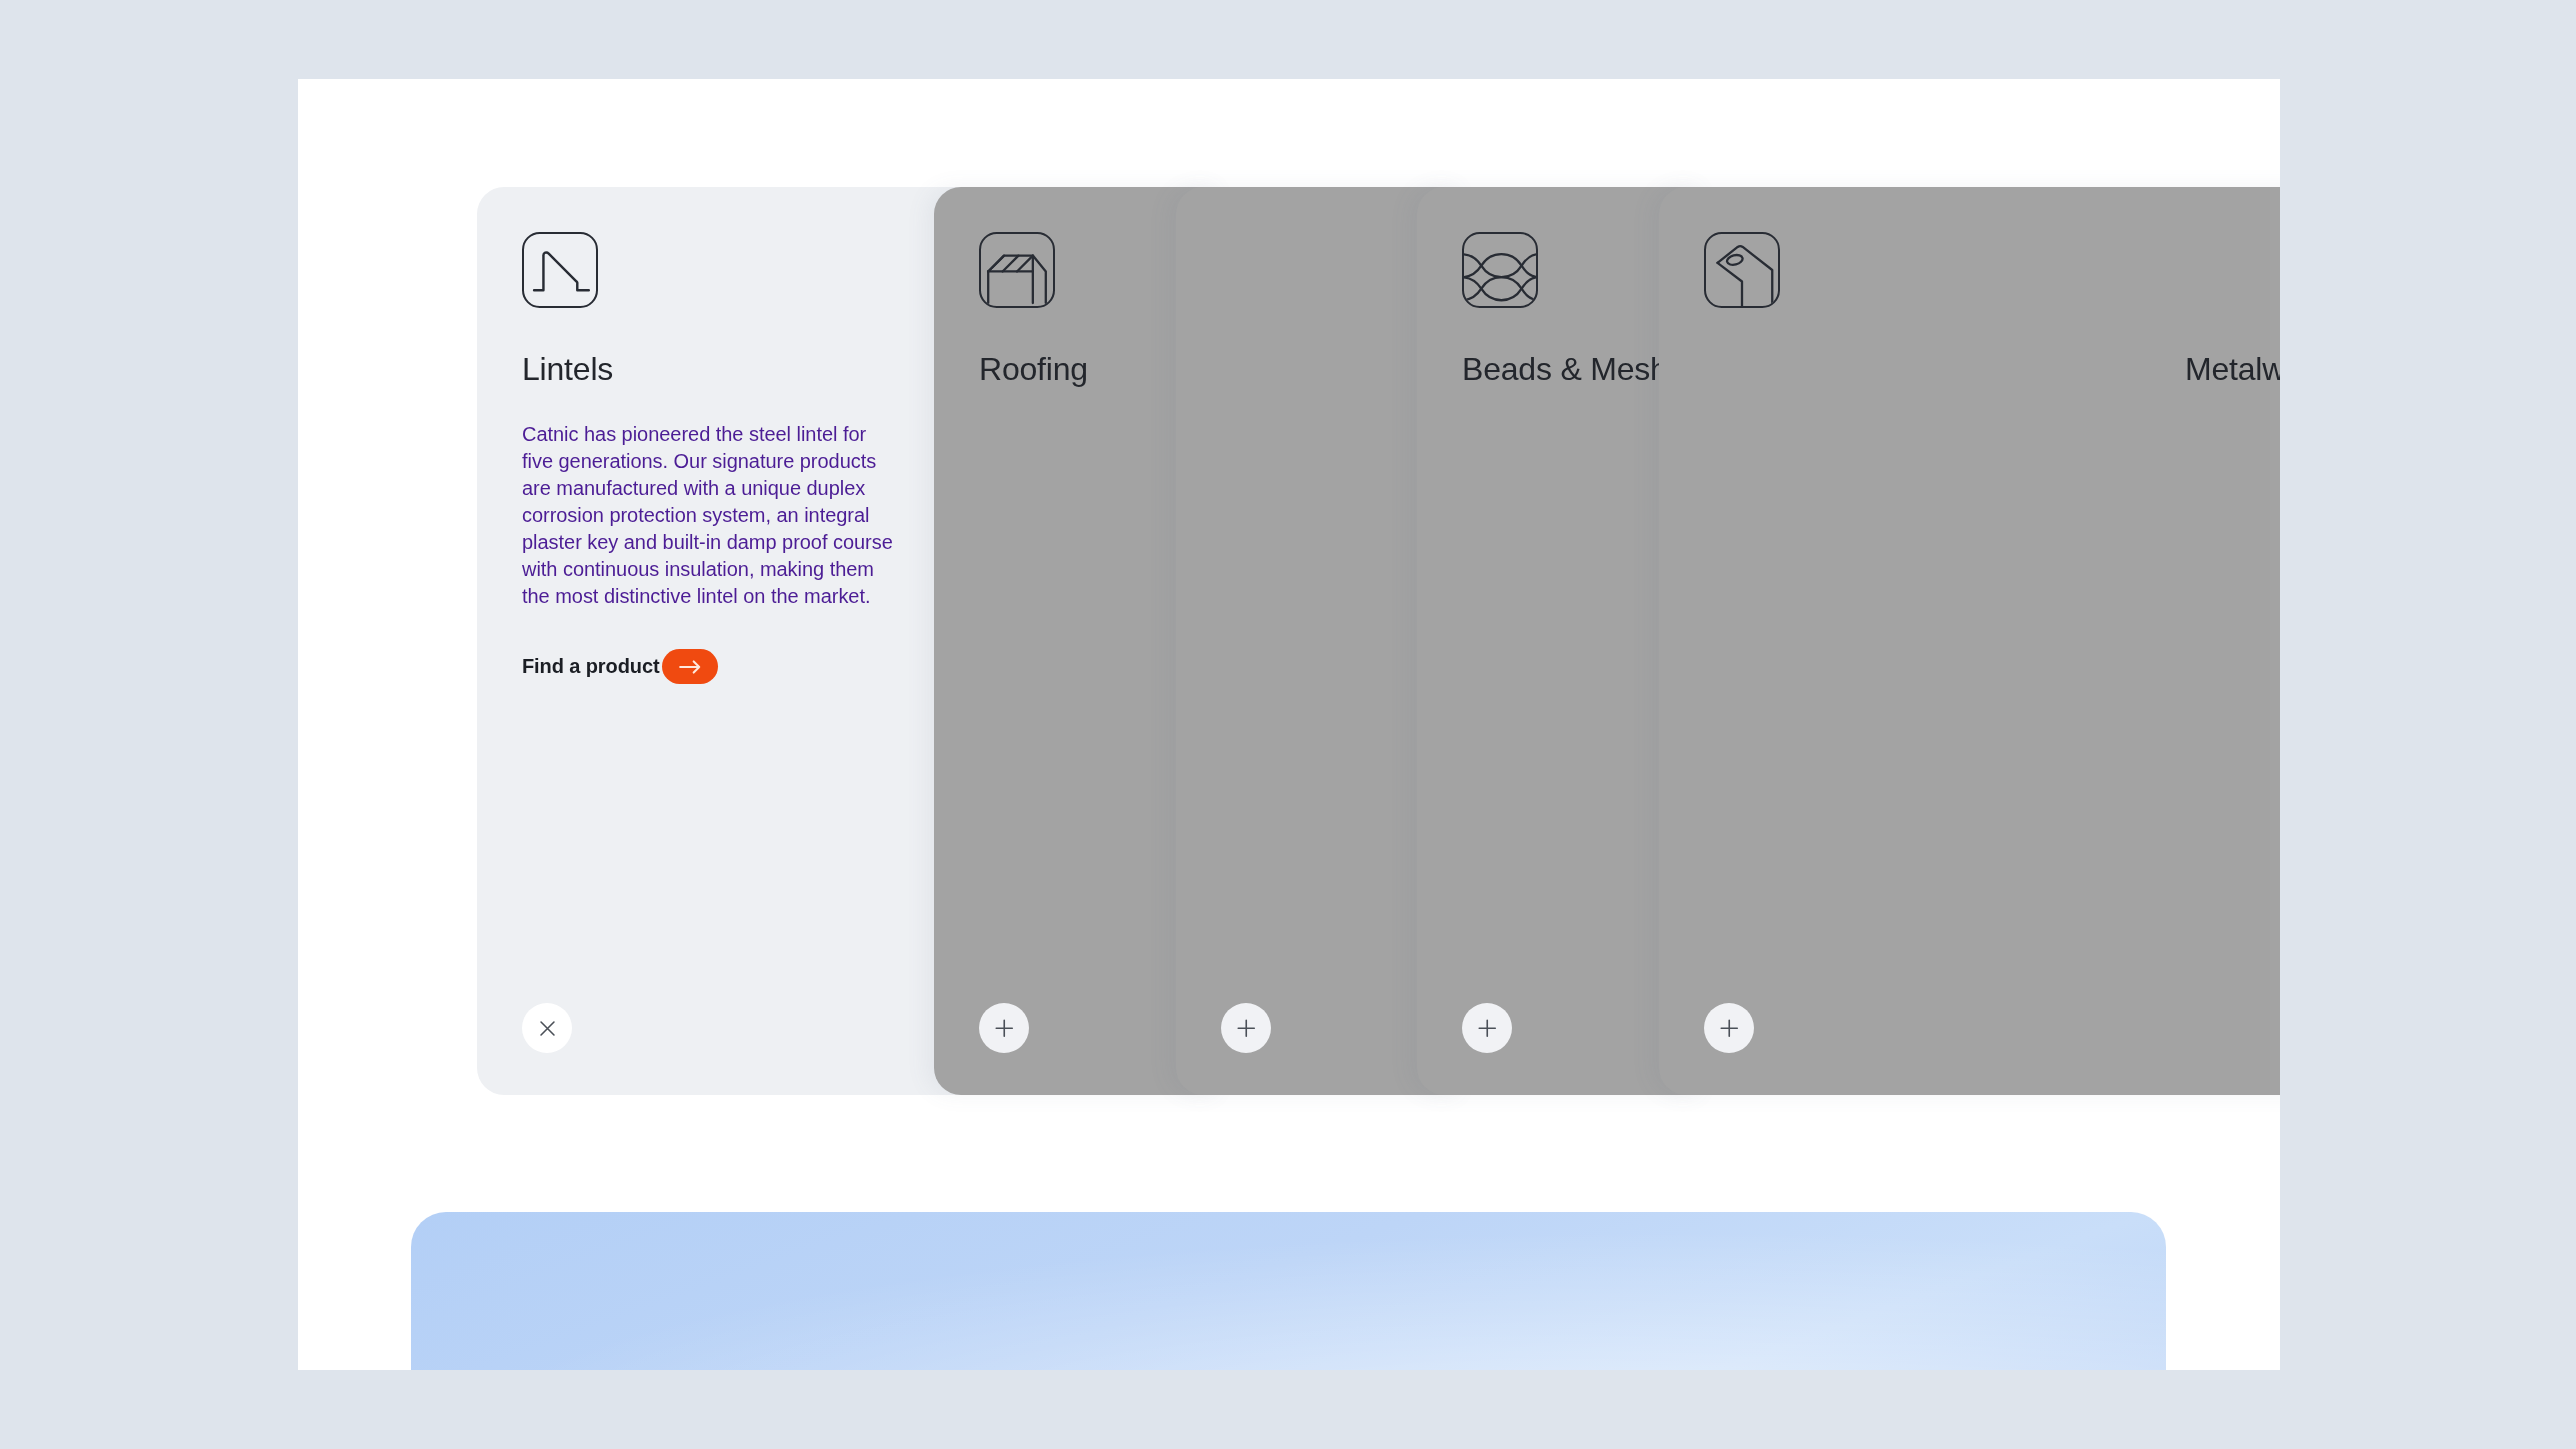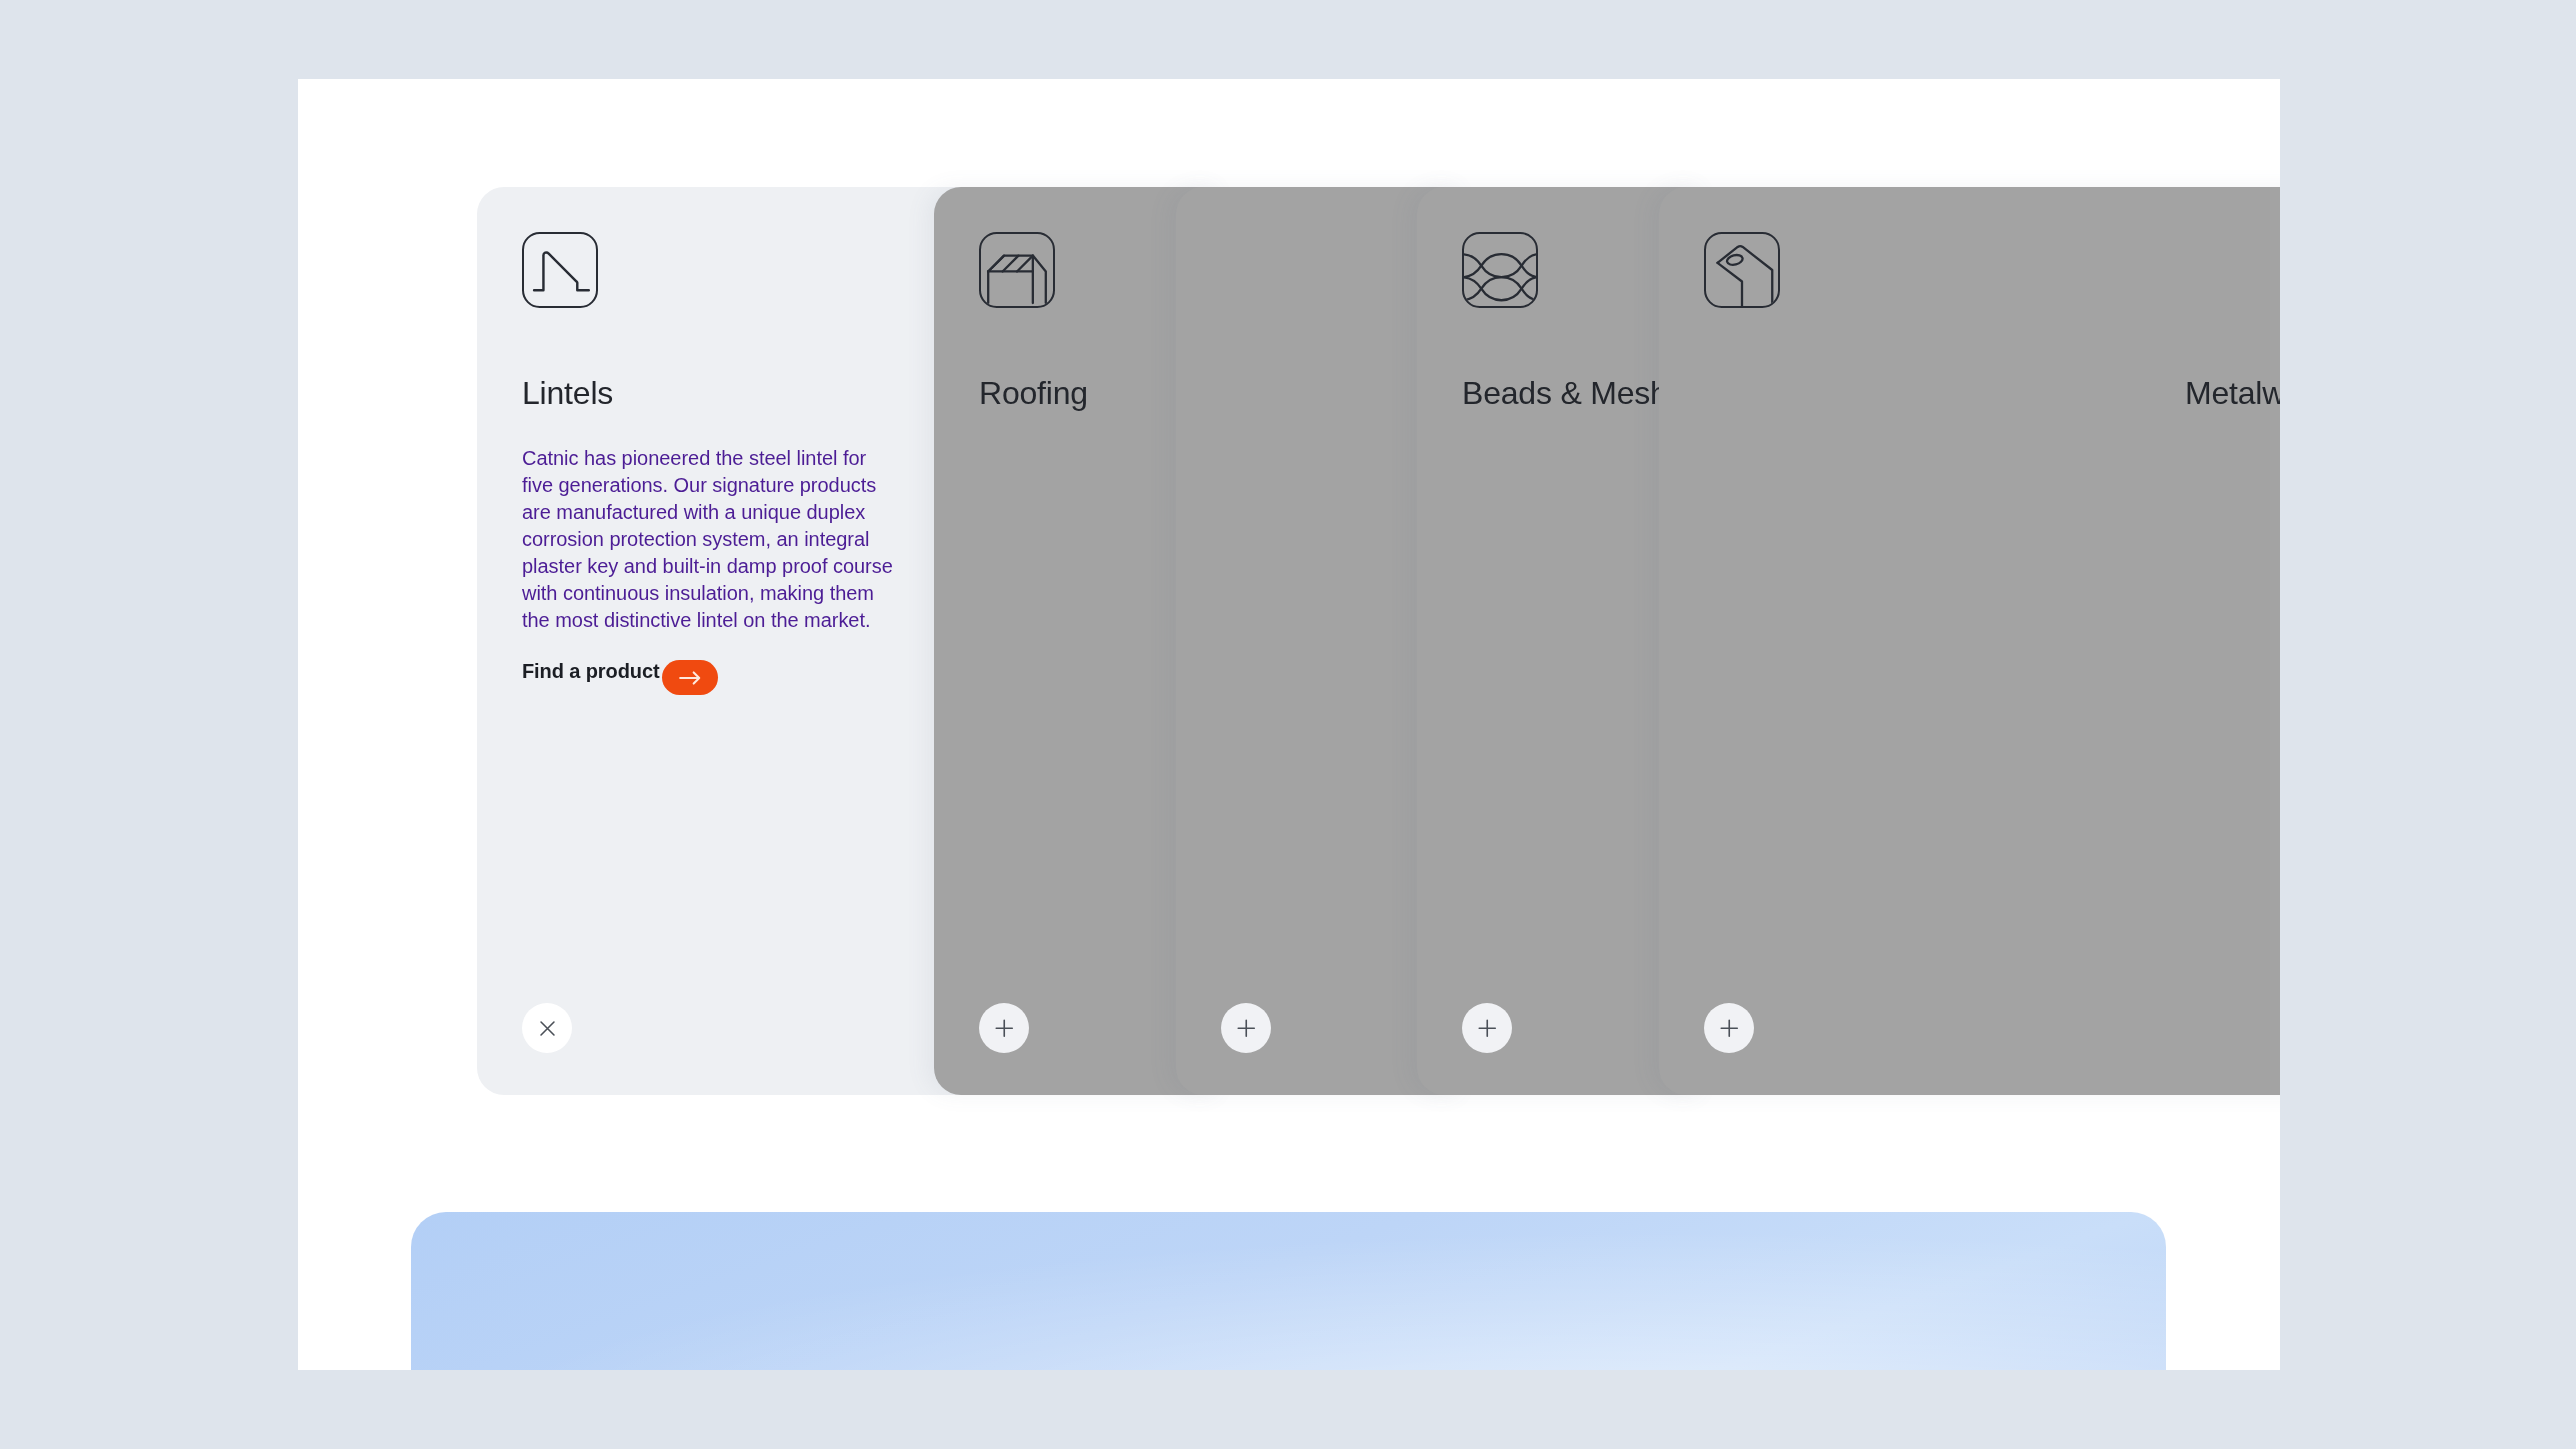--- a/index.html
+++ b/index.html
@@ -83,43 +83,43 @@
     position: relative;
     background: transparent;
   }
   .icon-box svg {
     display: block;
     width: 100%;
     height: 100%;
   }
 
   .card-title {
-    margin-top: 66px;
+    margin-top: 42px;
     font-size: 32px;
     line-height: 39px;
     color: #23262c;
     font-weight: 400;
     letter-spacing: -0.2px;
     white-space: nowrap;
   }
 
   .card-body {
     margin-top: 32px;
     width: 377px;
     font-size: 20px;
     line-height: 27px;
     color: #4c1d95;
     letter-spacing: -0.04px;
   }
 
   
   .cta {
-    margin-top: 26px;
+    margin-top: 39px;
     display: inline-flex;
-    align-items: flex-start;
+    align-items: center;
     gap: 3px;
     background: none;
     border: 0;
     padding: 0;
     cursor: pointer;
   }
   .cta-label {
     font-size: 20px;
     line-height: 22.5px;
     color: #1b1e24;

